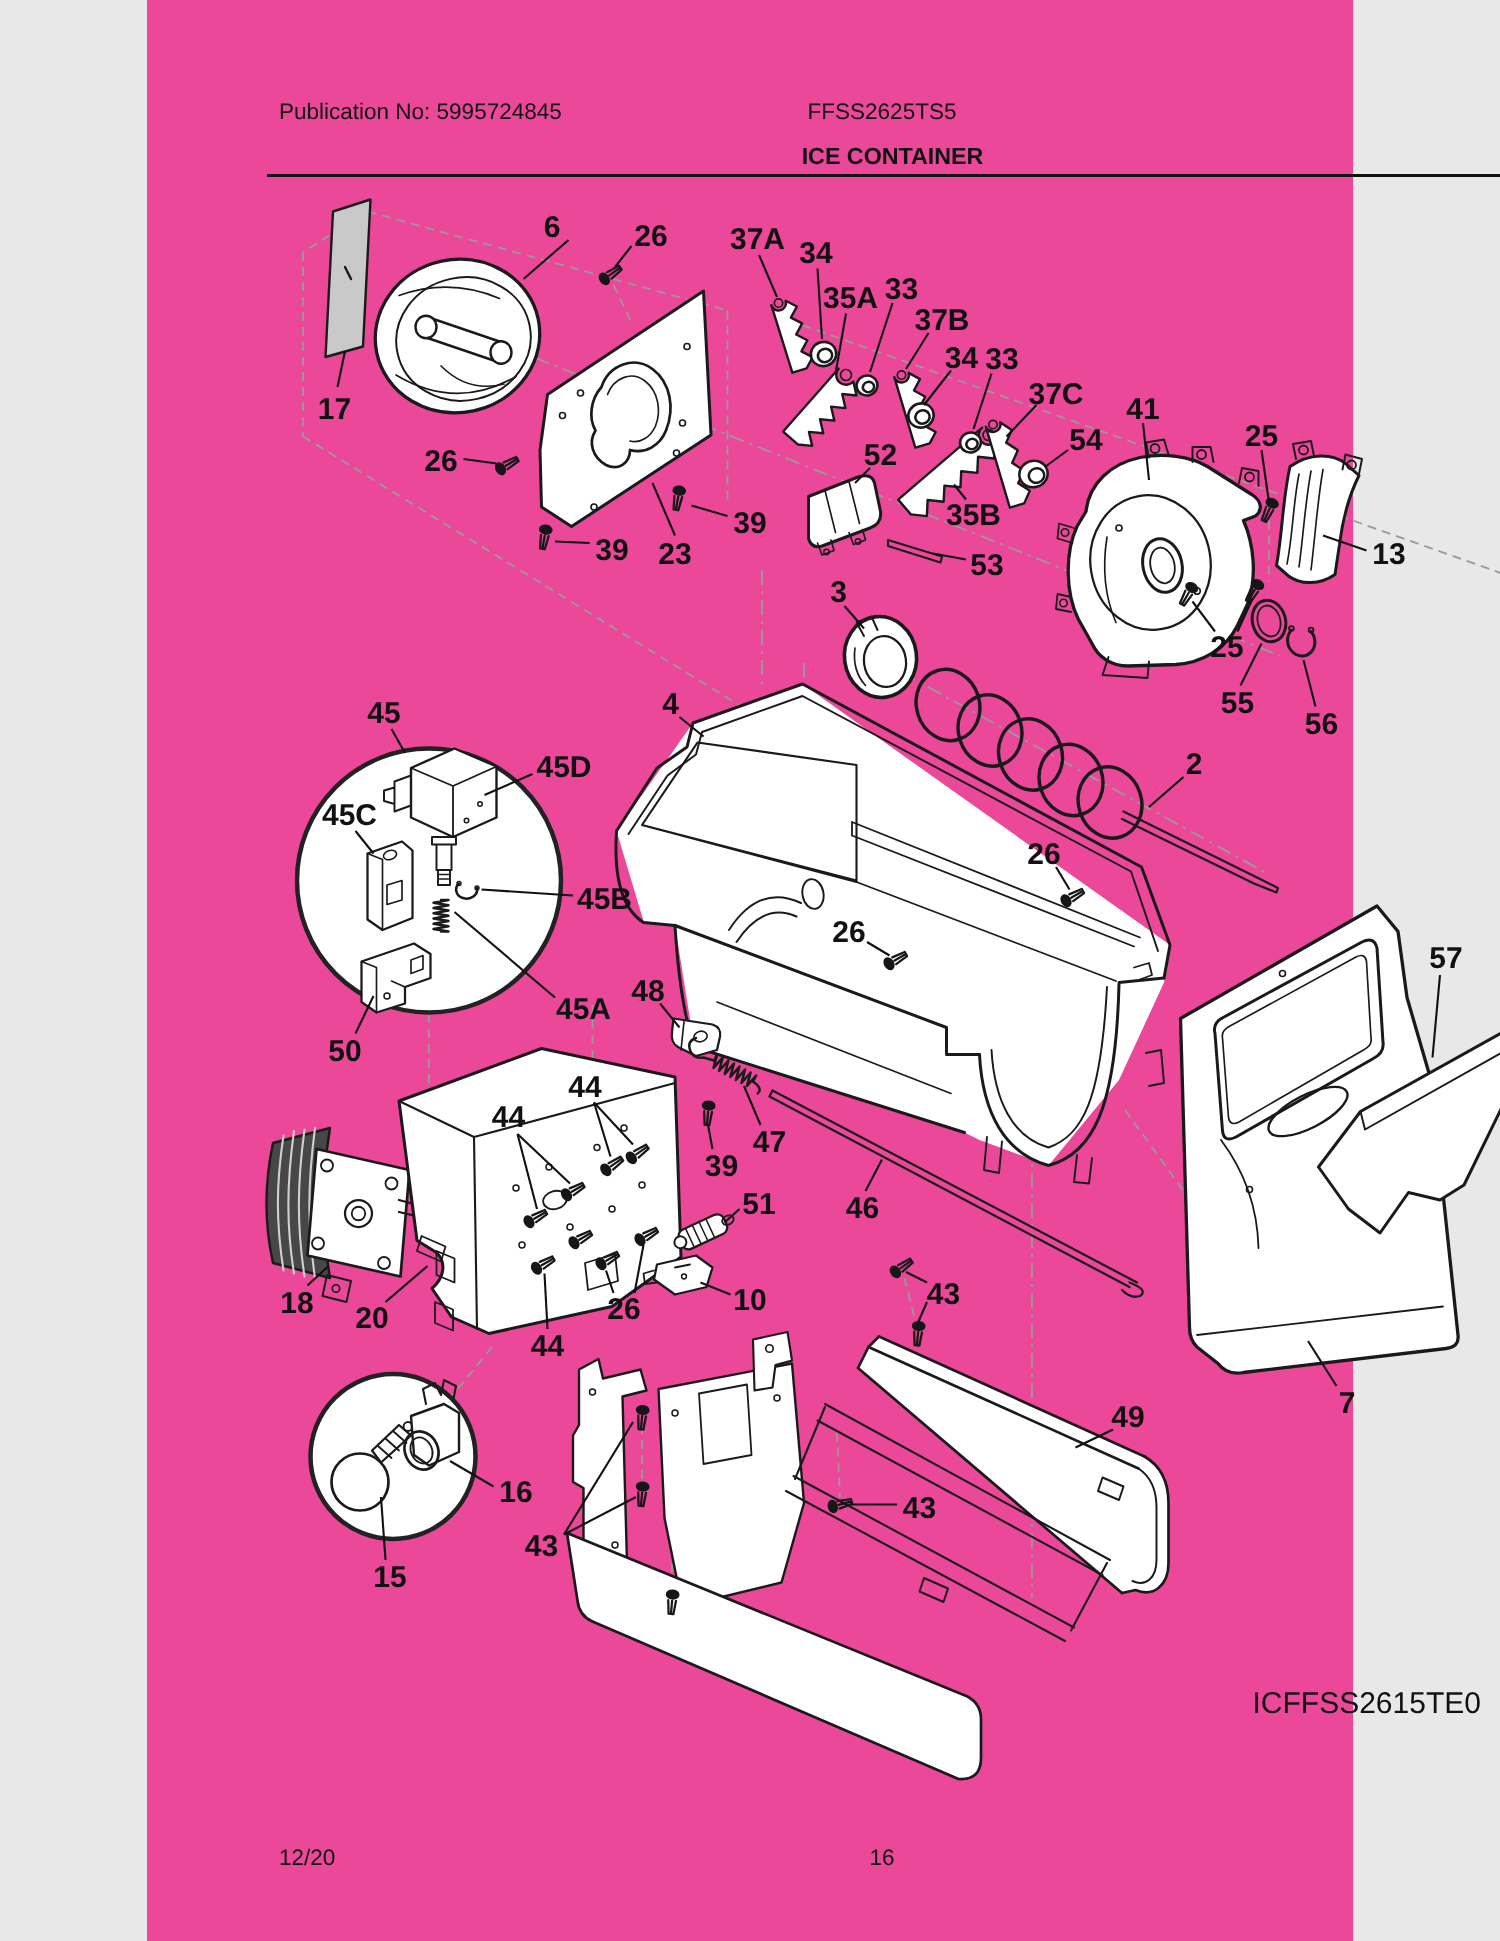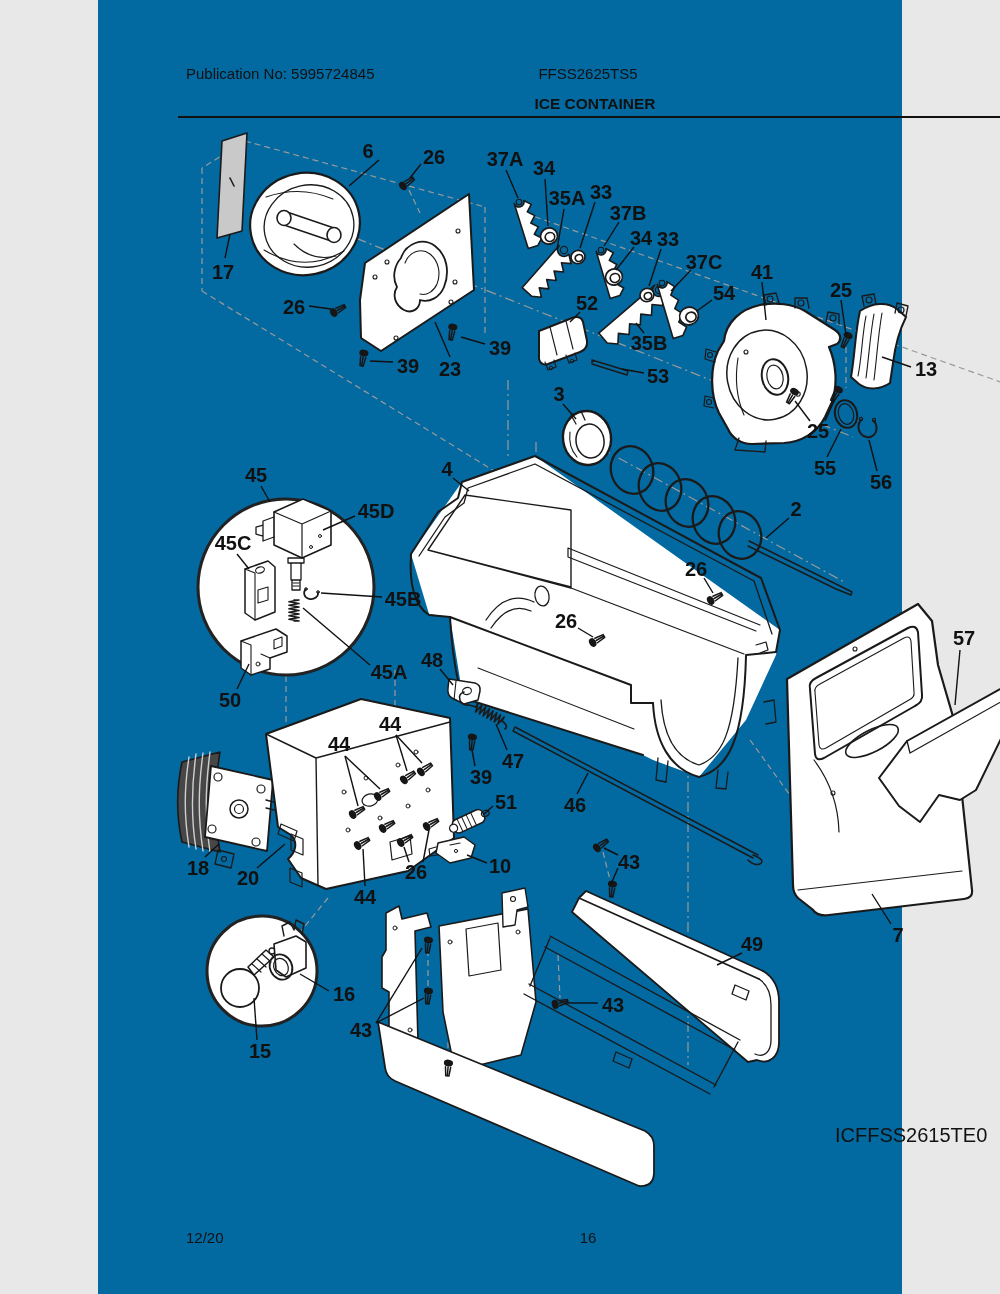--- a/index.html
+++ b/index.html
@@ -1,16 +1,16 @@
 <!DOCTYPE html>
 <html><head>
 <meta charset="utf-8">
 <style>
   html,body{margin:0;padding:0;background:#e8e8e8;}
-  .page{position:relative;width:804px;height:1294px;margin:0 auto;background:#0369a1;
+  .page{position:relative;width:804px;height:1294px;margin:0 auto;background:#ec4899;
         font-family:"Liberation Sans",sans-serif;}
   svg{position:absolute;left:0;top:0;}
   svg text{font-family:"Liberation Sans",sans-serif;fill:#111;}
   .hdr{font-size:15px;}
   .hdr-title{font-size:15.5px;font-weight:bold;}
   .ftr{font-size:15px;}
   .code{font-size:20px;}
   .callout{font-size:20px;font-weight:bold;}
   path,ellipse,circle,line,polyline,rect{vector-effect:none;}
 </style>

